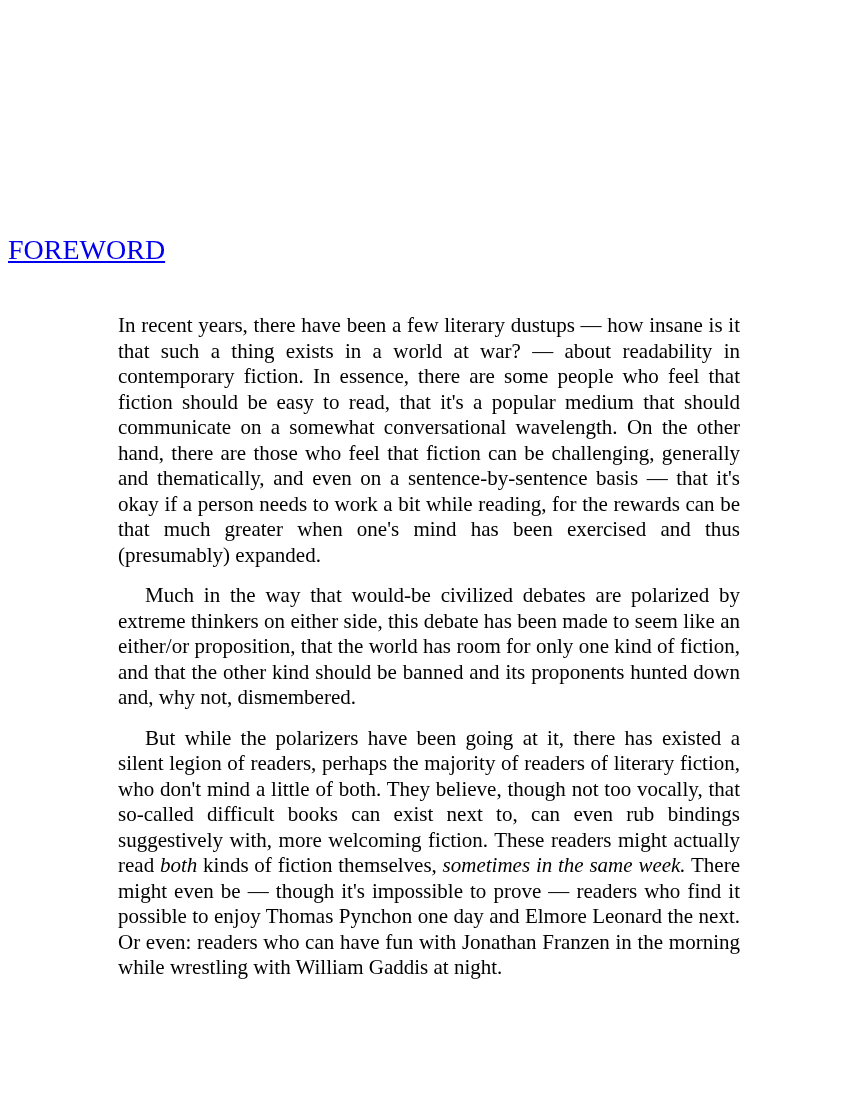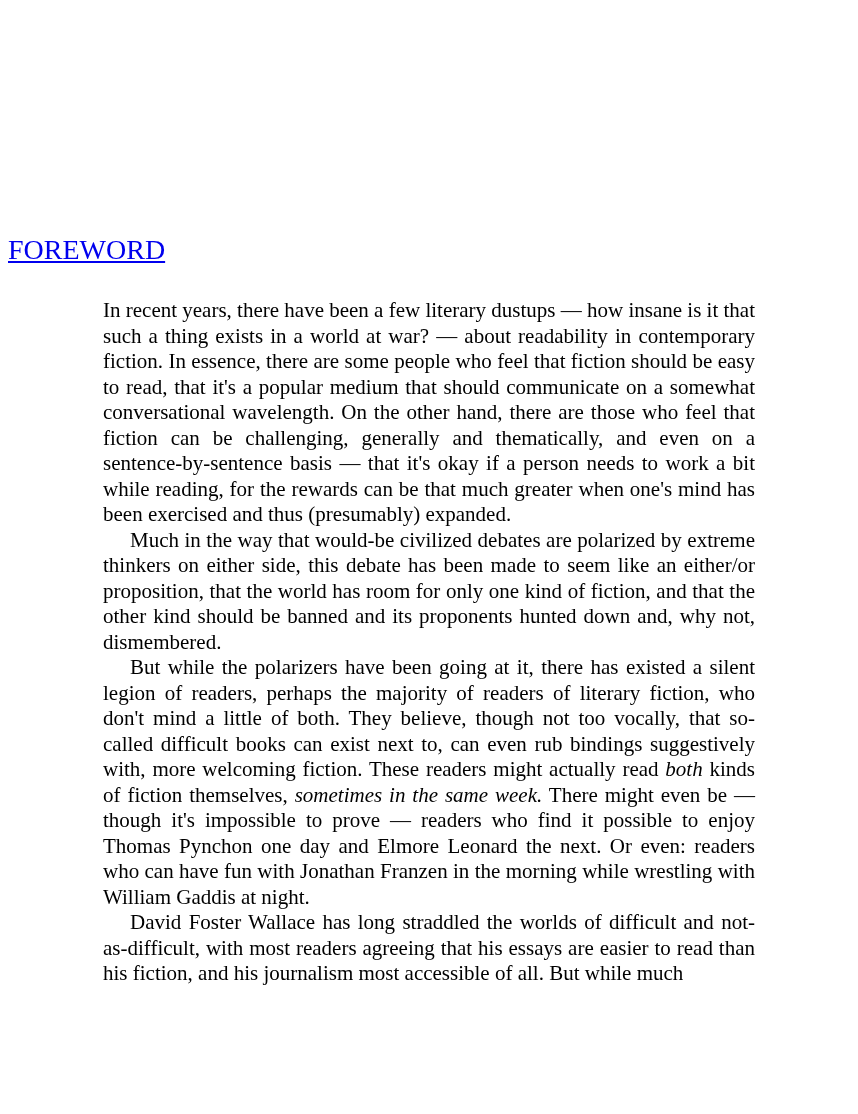--- a/index.html
+++ b/index.html
@@ -40,21 +40,21 @@
     position: absolute;
     top: 298px;
     left: 103px;
     width: 652px;
     color: var(--text-color);
     font-size: 21px;
     line-height: 25.5px;
     text-align: justify;
   }
   .body-text p {
-    margin: 0;
+    margin: 15px;
     padding: 0;
   }
   .body-text p.indent {
     text-indent: 27px;
   }
   .body-text em {
   }
 </style>
 </head>
 <body>
@@ -64,17 +64,16 @@
   <h1 class="chapter-title"><a>FOREWORD</a></h1>
 
   <div class="body-text">
 
     <p><span>In recent years, there have been a few literary dustups — how insane is it that such a thing exists in a world at war? — about readability in contemporary fiction. In essence, there are some people who feel that fiction should be easy to read, that it's a popular medium that should communicate on a somewhat conversational wavelength. On the other hand, there are those who feel that fiction can be challenging, generally and thematically, and even on a sentence-by-sentence basis — that it's okay if a person needs to work a bit while reading, for the rewards can be that much greater when one's mind has been exercised and thus (presumably) expanded.</span></p>
 
     <p class="indent"><span>Much in the way that would-be civilized debates are polarized by extreme thinkers on either side, this debate has been made to seem like an either/or proposition, that the world has room for only one kind of fiction, and that the other kind should be banned and its proponents hunted down and, why not, dismembered.</span></p>
 
     <p class="indent"><span>But while the polarizers have been going at it, there has existed a silent legion of readers, perhaps the majority of readers of literary fiction, who don't mind a little of both. They believe, though not too vocally, that so-called difficult books can exist next to, can even rub bindings suggestively with, more welcoming fiction. These readers might actually read </span><em>both</em><span> kinds of fiction themselves, </span><em>sometimes in the same week.</em><span> There might even be — though it's impossible to prove — readers who find it possible to enjoy Thomas Pynchon one day and Elmore Leonard the next. Or even: readers who can have fun with Jonathan Franzen in the morning while wrestling with William Gaddis at night.</span></p>
 
-    <p class="indent"><span>David Foster Wallace has long straddled the worlds of difficult and not-as-difficult, with most readers agreeing that his essays are easier to read than his fiction, and his journalism most accessible of all. But while much</span></p>
 
   </div>
 
 </div>
 
 </body></html>

